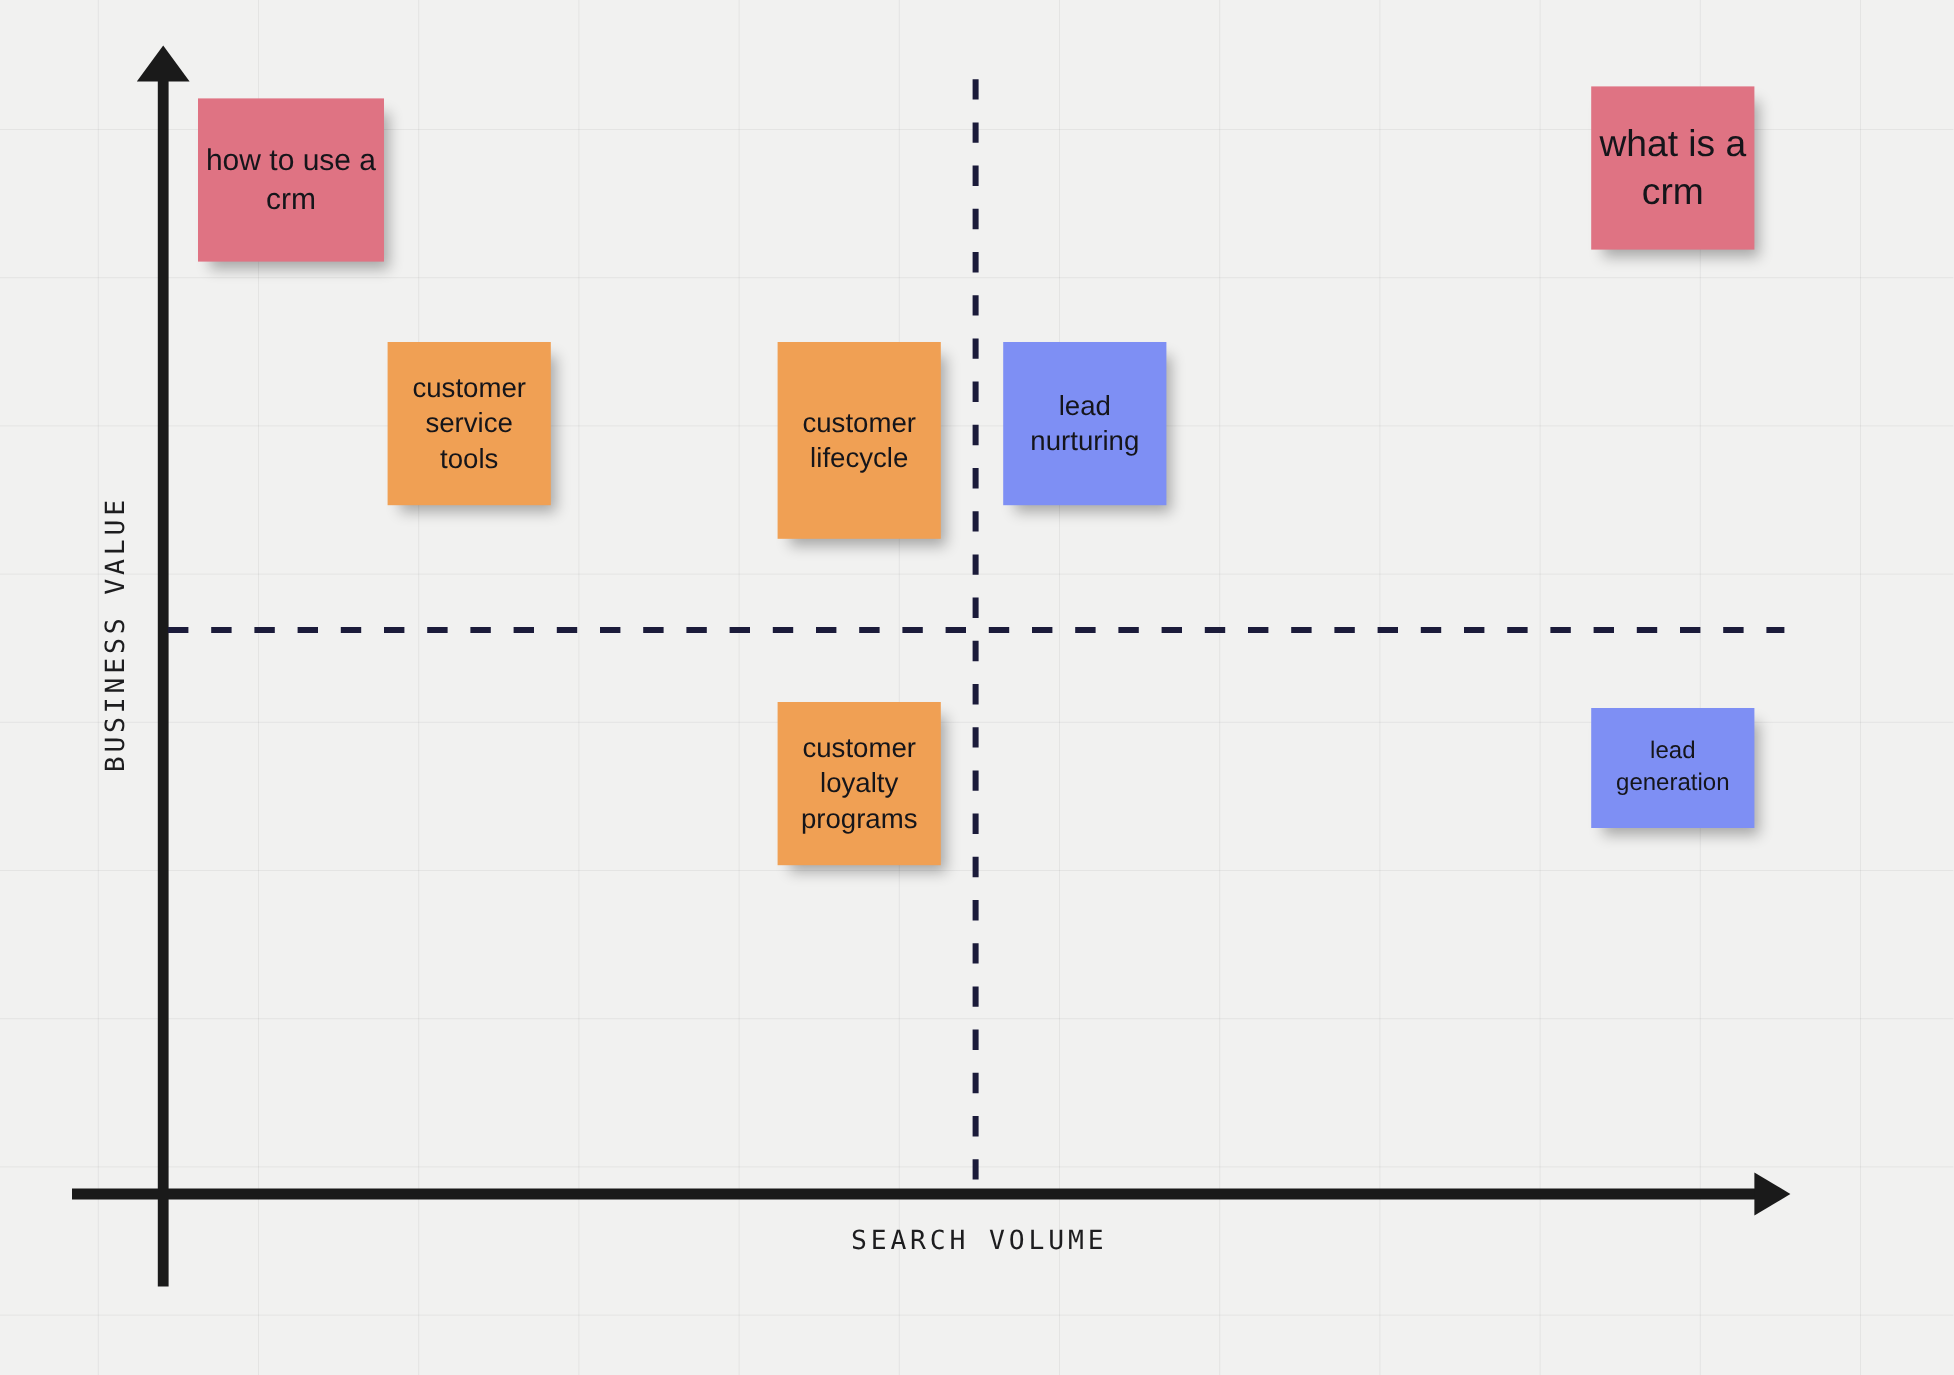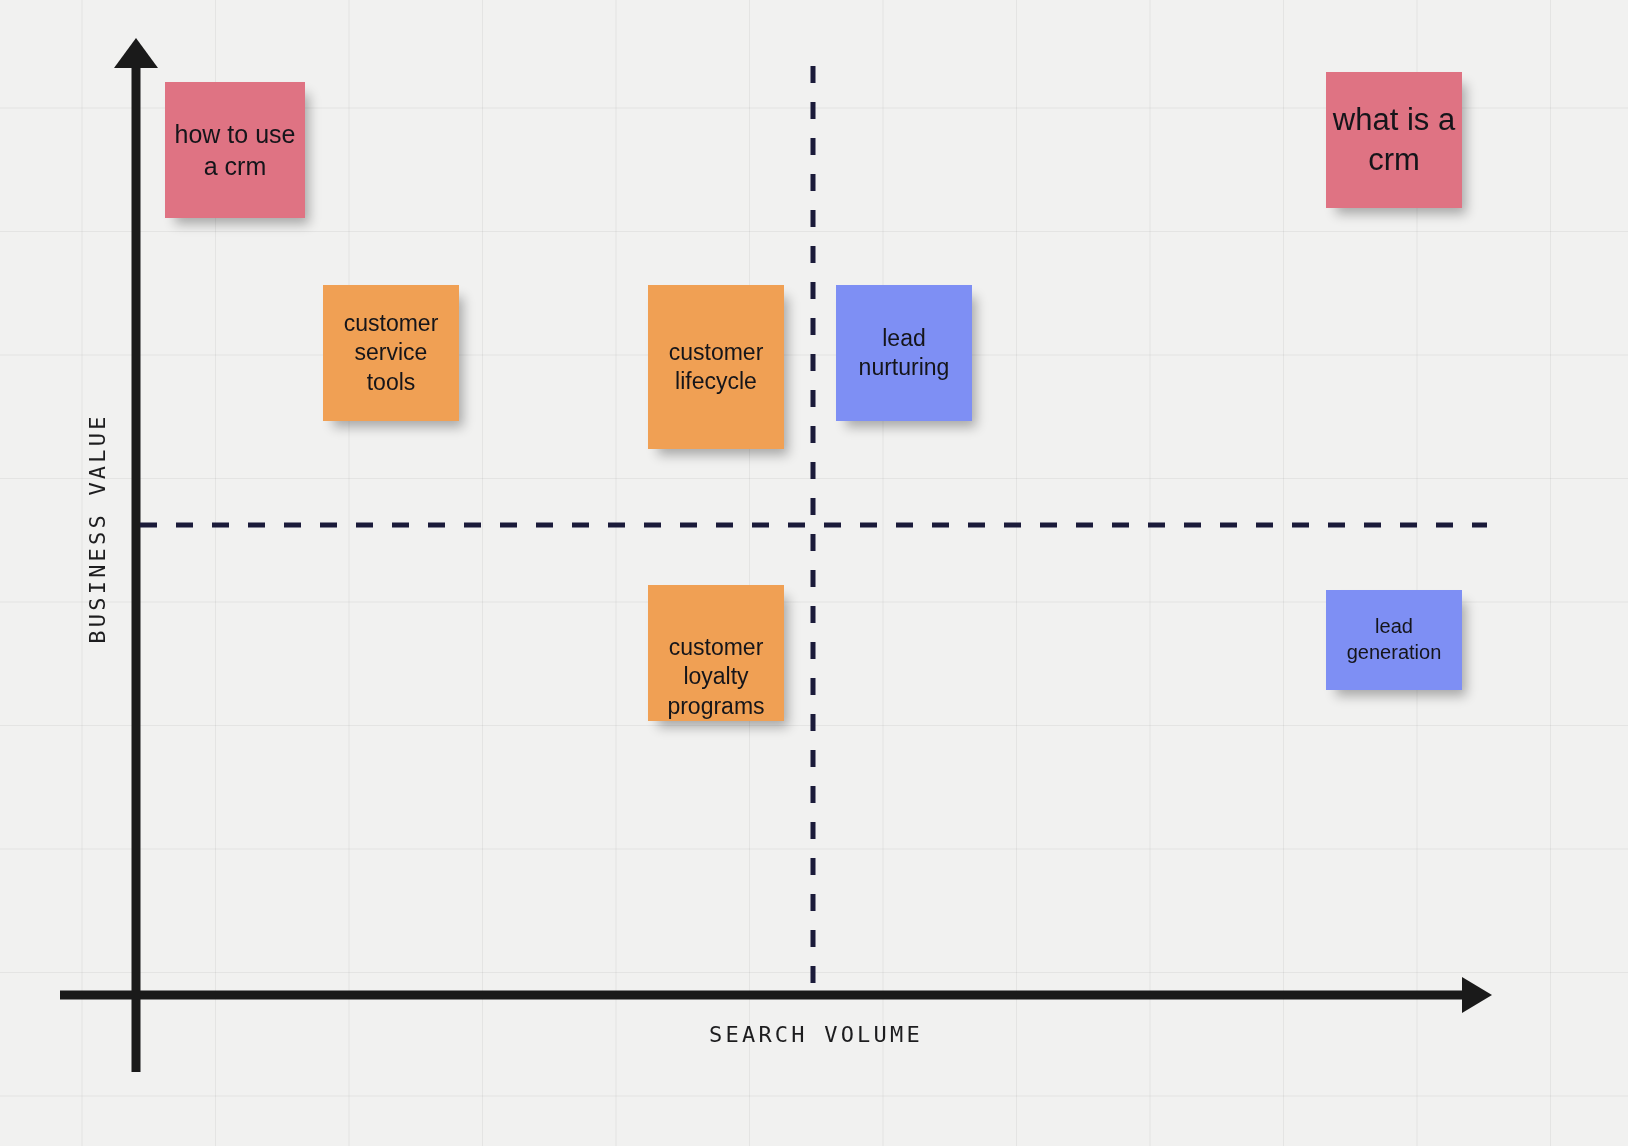--- a/index.html
+++ b/index.html
@@ -91,35 +91,35 @@
     </g>
 
     <line x1="813" y1="66" x2="813" y2="985" stroke="#1b1b3a" stroke-width="5" stroke-dasharray="17 19"></line>
     <line x1="140" y1="525" x2="1487" y2="525" stroke="#1b1b3a" stroke-width="5" stroke-dasharray="17 19"></line>
   </svg>
 
   <div class="axis-title" id="y-axis-title">BUSINESS  VALUE</div>
   <div class="axis-title" id="x-axis-title">SEARCH  VOLUME</div>
 
   <div id="notes-layer">
-      <div class="note" style="left: 165px; top: 82px; width: 140px; height: 136px; background: rgb(223, 115, 131); font-size: 25px;">
+      <div class="note" style="left: 165px; top: 82px; width: 155px; height: 136px; background: rgb(223, 115, 131); font-size: 25px;">
         <span class="note-text">how to use a crm</span>
       </div>
       <div class="note" style="left: 1326px; top: 72px; width: 136px; height: 136px; background: rgb(223, 115, 131); font-size: 31px; align-items: center;">
         <span class="note-text">what is a crm</span>
       </div>
       <div class="note" style="left: 323px; top: 285px; width: 136px; height: 136px; background: rgb(240, 160, 84); font-size: 23px;">
         <span class="note-text">customer service tools</span>
       </div>
       <div class="note" style="left: 648px; top: 285px; width: 136px; height: 164px; background: rgb(240, 160, 84); font-size: 23px;">
         <span class="note-text">customer lifecycle</span>
       </div>
       <div class="note" style="left: 836px; top: 285px; width: 136px; height: 136px; background: rgb(126, 143, 244); font-size: 23px; justify-content: center;">
         <span class="note-text">lead nurturing</span>
       </div>
-      <div class="note" style="left: 648px; top: 585px; width: 136px; height: 136px; background: rgb(240, 160, 84); font-size: 23px; align-items: flex-end;">
+      <div class="note" style="left: 648px; top: 585px; width: 136px; height: 136px; background: rgb(240, 160, 84); font-size: 23px;">
         <span class="note-text">customer loyalty programs</span>
       </div>
       <div class="note" style="left: 1326px; top: 590px; width: 136px; height: 100px; background: rgb(126, 143, 244); font-size: 20px;">
         <span class="note-text">lead generation</span>
       </div>
     </div>
 </div>
 
 </body></html>

